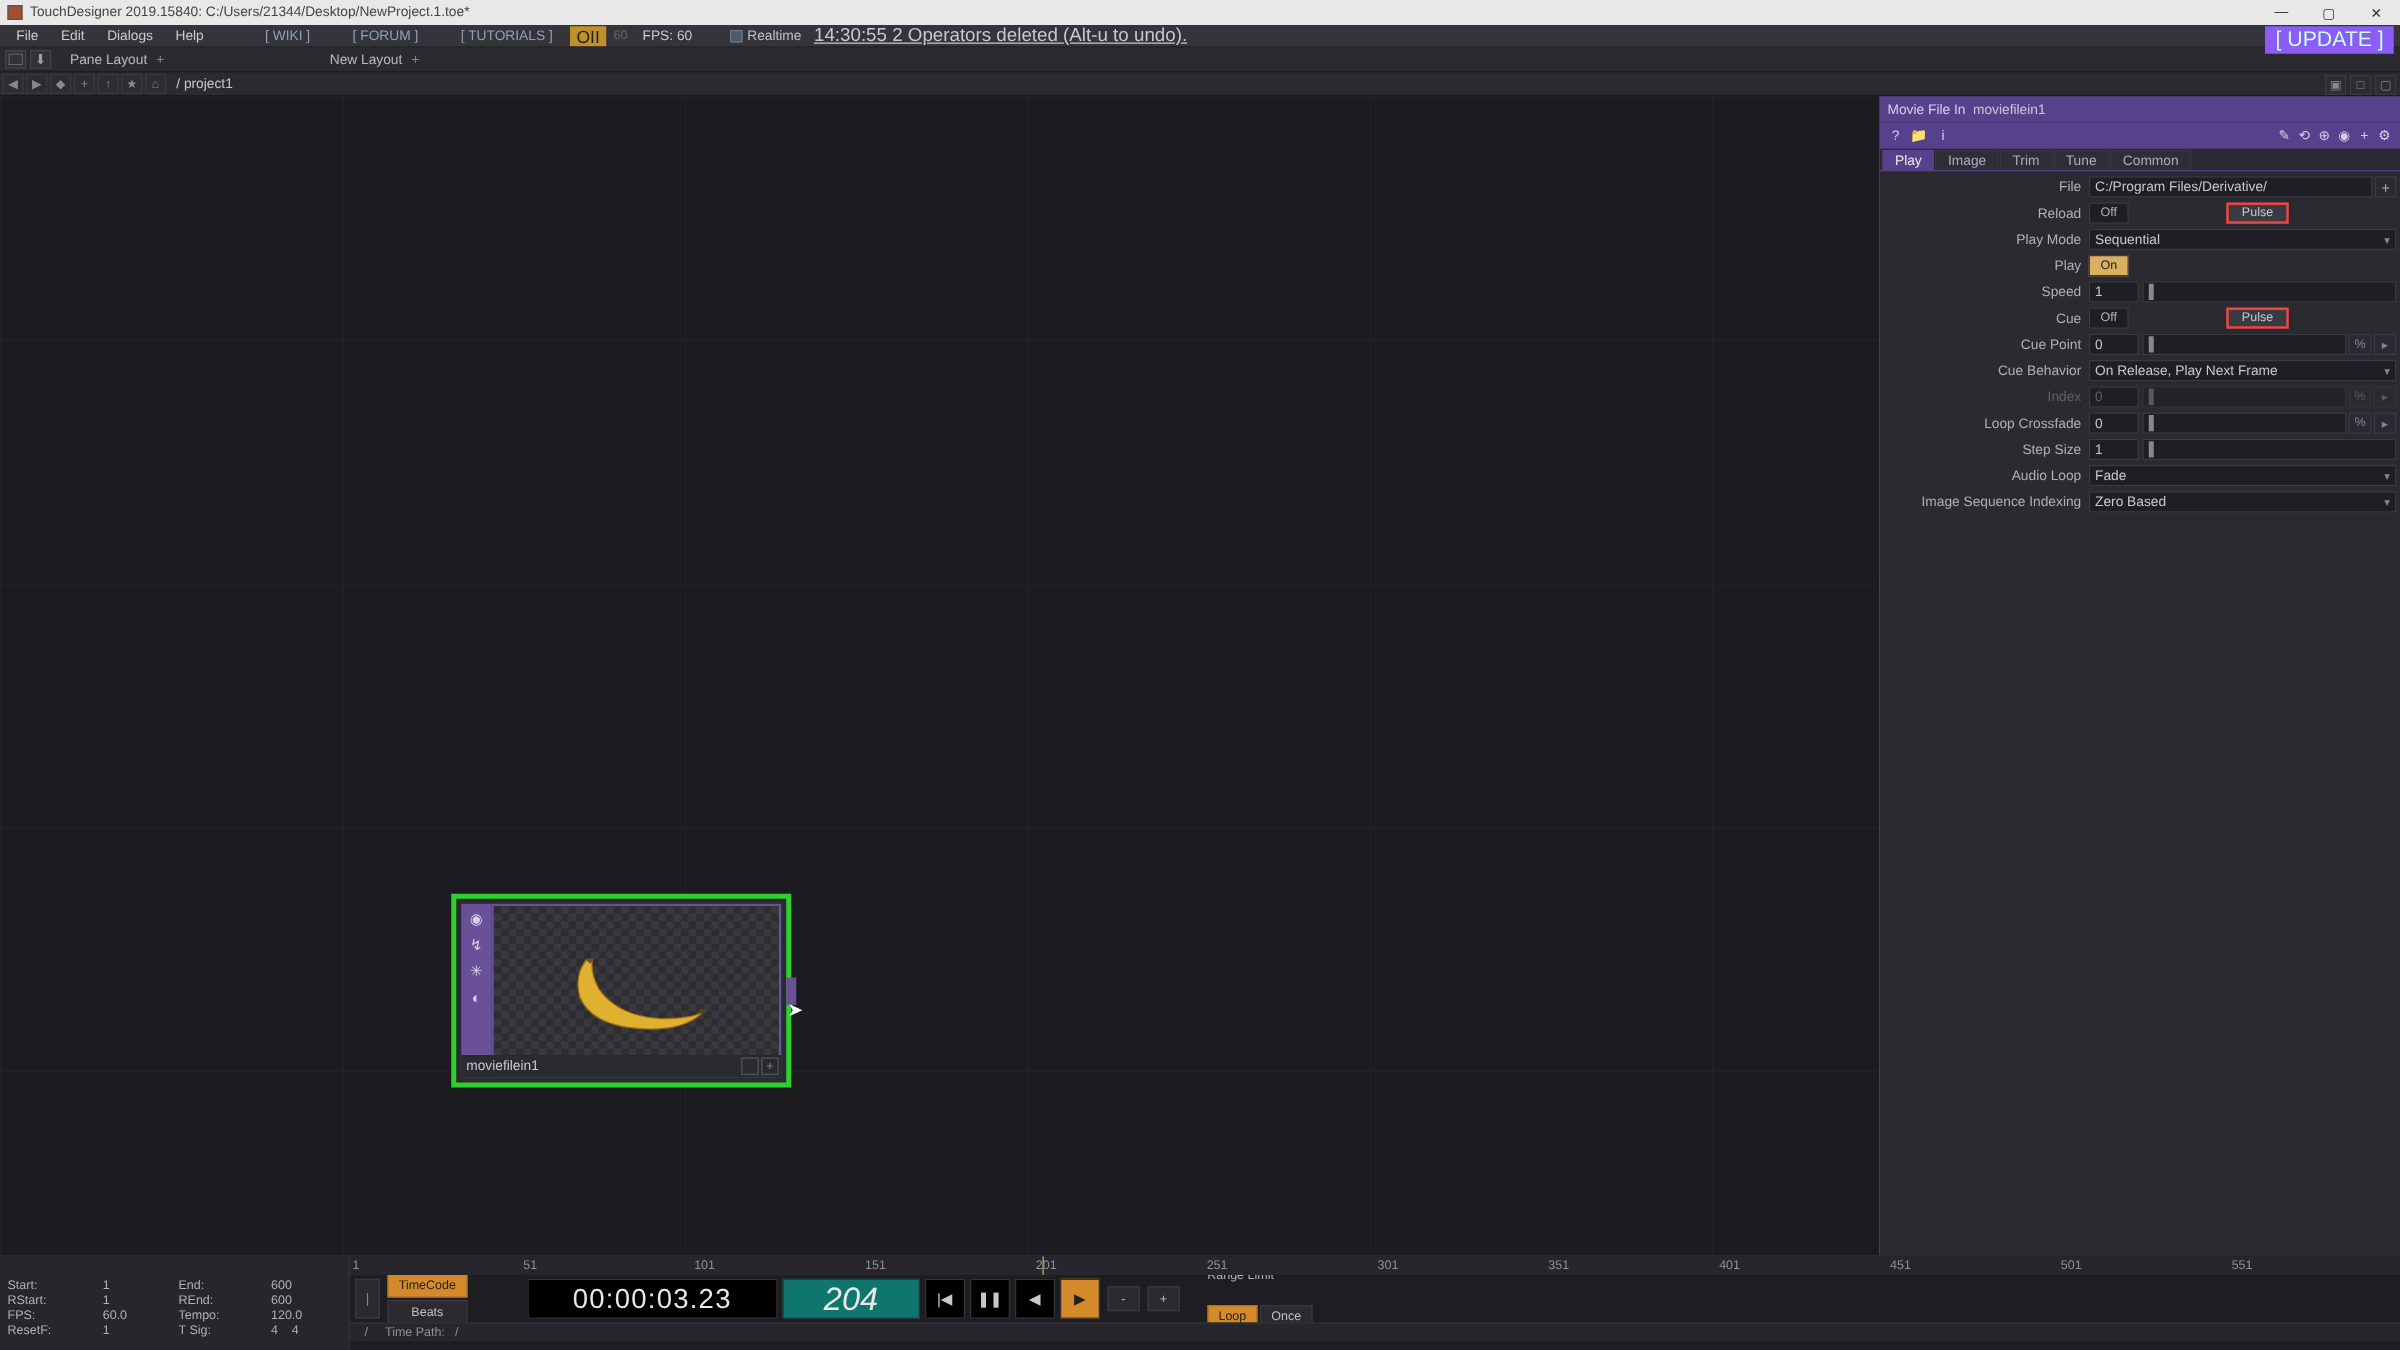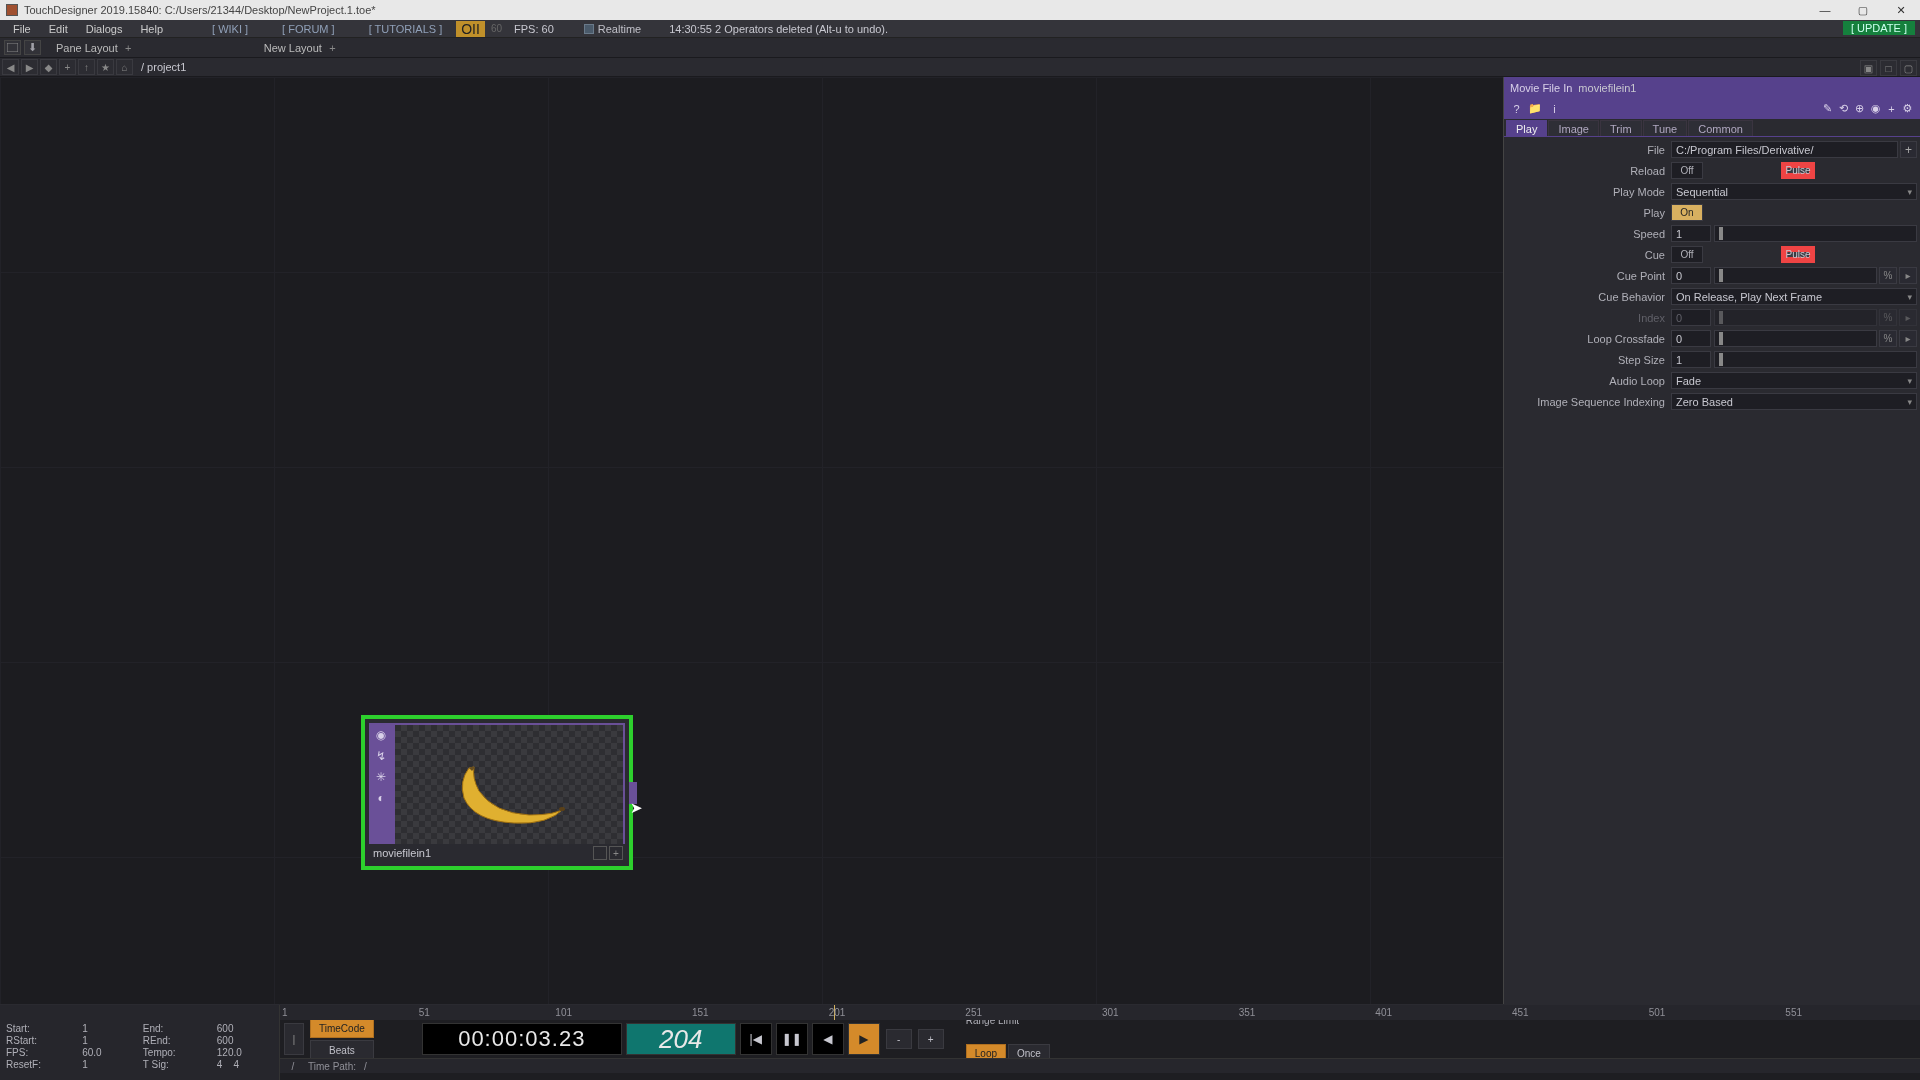--- a/index.html
+++ b/index.html
@@ -9,22 +9,22 @@
 .titlebar .txt { font-size:11px; color:#444; }
 .winbtns { position:absolute; right:0; top:0; display:flex; }
 .winbtn { width:38px; height:20px; display:flex; align-items:center; justify-content:center; font-size:11px; color:#333; }
 .menubar { height:18px; background:#34343a; display:flex; align-items:center; padding-left:4px; border-bottom:1px solid #222; position:relative; }
 .menubar .mi { color:#ccc; padding:0 9px; font-size:11px; cursor:default; }
 .menubar .link { color:#90a0b8; padding:0 8px; font-size:11px; }
 .menubar .oii { background:#c0902a; color:#222; padding:0 5px; font-size:14px; }
 .menubar .fps { color:#c8c8d0; font-size:11px; margin-left:12px; }
 .menubar .realtime { margin-left:30px; font-size:11px; color:#c0c0c8; display:flex; align-items:center; gap:4px; }
 .menubar .rt-toggle { width:10px; height:10px; border:1px solid #6a7a8a; background:#4a5a6a; }
-.menubar .status { margin-left:28px; font-size:11px; color:#c8c8d0; }
-.menubar .update { position:absolute; right:5px; top:1px; background:#15803d; color:#cfe; padding:1px 8px; font-size:11px; }
+.menubar .status { margin-left:10px; font-size:15px; color:#c8c8d0;text-decoration:underline; }
+.menubar .update { position:absolute; right:5px; top:1px; background:#8b5cf6; color:#cfe; padding:1px 8px; font-size:17px; }
 .layoutbar { height:20px; background:#2a2a30; display:flex; align-items:center; border-bottom:1px solid #1a1a1e; padding-left:4px; gap:3px; }
 .layoutbar .ic { width:17px; height:15px; border:1px solid #444; background:#323238; display:flex; align-items:center; justify-content:center; }
 .layoutbar .lbl { margin-left:12px; color:#bbb; font-size:11px; }
 .layoutbar .plus { width:15px; height:15px; display:flex; align-items:center; justify-content:center; color:#888; }
 .pathbar { height:19px; background:#2a2a30; display:flex; align-items:center; border-bottom:1px solid #1a1a1e; padding-left:2px; gap:2px; position:relative; }
 .pathbar .pic { width:17px; height:16px; border:1px solid #3a3a40; background:#2c2c32; display:flex; align-items:center; justify-content:center; color:#888; font-size:10px; }
 .pathbar .path { margin-left:6px; color:#c8c8d0; font-size:11px; }
 .pathbar .right-icons { position:absolute; right:3px; top:2px; display:flex; gap:3px; }
 .main { position:relative; height:947px; display:flex; }
 .network { flex:1; background:#1c1c20; position:relative; background-image:
@@ -43,21 +43,21 @@
 .param-tabs { height:18px; background:#2a2a30; display:flex; align-items:flex-end; padding-left:2px; border-bottom:1px solid #56418c; }
 .param-tabs .tab { padding:2px 9px 1px 9px; font-size:11px; color:#b0a8c0; border:1px solid #3a3440; border-bottom:none; background:#2e2e36; margin-right:1px; }
 .param-tabs .tab.active { background:#56418c; color:#eee; border-color:#56418c; }
 .param-body { padding:3px 3px; display:flex; flex-direction:column; gap:2px; }
 .prow { display:flex; align-items:center; height:19px; }
 .prow .lbl { width:164px; text-align:right; padding-right:6px; font-size:11px; color:#b0b0b8; }
 .prow .lbl.dim { color:#606068; }
 .prow .fld { flex:1; height:17px; background:#1e1e24; border:1px solid #3a3a42; color:#c8c8d0; font-size:11px; padding:1px 4px; display:flex; align-items:center; }
 .prow .toggle { width:32px; height:17px; background:#1e1e24; border:1px solid #3a3a42; color:#b0b0b8; font-size:10px; display:flex; align-items:center; justify-content:center; margin-right:40px }
 .prow .toggle.on { background:#d8b060; color:#222; }
-.prow .pulse { width:34px; height:17px; background:#3a3a42; border:6px solid #ef4444; color:#c8c8d0; font-size:10px; display:flex; align-items:center; justify-content:center; margin-left:38px; }
+.prow .pulse { width:50px; height:17px; background:#3a3a42; border:2px solid #ef4444; color:#c8c8d0; font-size:10px; display:flex; align-items:center; justify-content:center; margin-left:38px; }
 .prow .slider { flex:1; height:17px; background:#1e1e24; border:1px solid #3a3a42; position:relative; margin-left:3px; }
 .prow .slider .h { position:absolute; width:4px; top:1px; bottom:1px; background:#888; left:4px; }
 .prow .numfld { width:40px; height:17px; background:#1e1e24; border:1px solid #3a3a42; color:#c8c8d0; font-size:11px; padding:1px 4px; display:flex; align-items:center; }
 .prow .xtra { width:18px; height:17px; background:#2a2a32; border:1px solid #3a3a42; color:#888; font-size:10px; display:flex; align-items:center; justify-content:center; margin-left:2px; }
 .prow .drop { flex:1; height:17px; background:#1e1e24; border:1px solid #3a3a42; color:#c8c8d0; font-size:11px; padding:1px 4px; display:flex; align-items:center; position:relative; }
 .prow .drop::after { content:"▾"; position:absolute; right:4px; font-size:9px; color:#888; }
 .prow .addbtn { width:17px; height:17px; background:#2a2a32; border:1px solid #3a3a42; color:#aaa; font-size:12px; display:flex; align-items:center; justify-content:center; margin-left:2px; }
 
 
 .node { position:absolute; left:361px; top:638px; width:272px; height:155px; border:4px solid #2dd02d; background:#2a2a30; }

